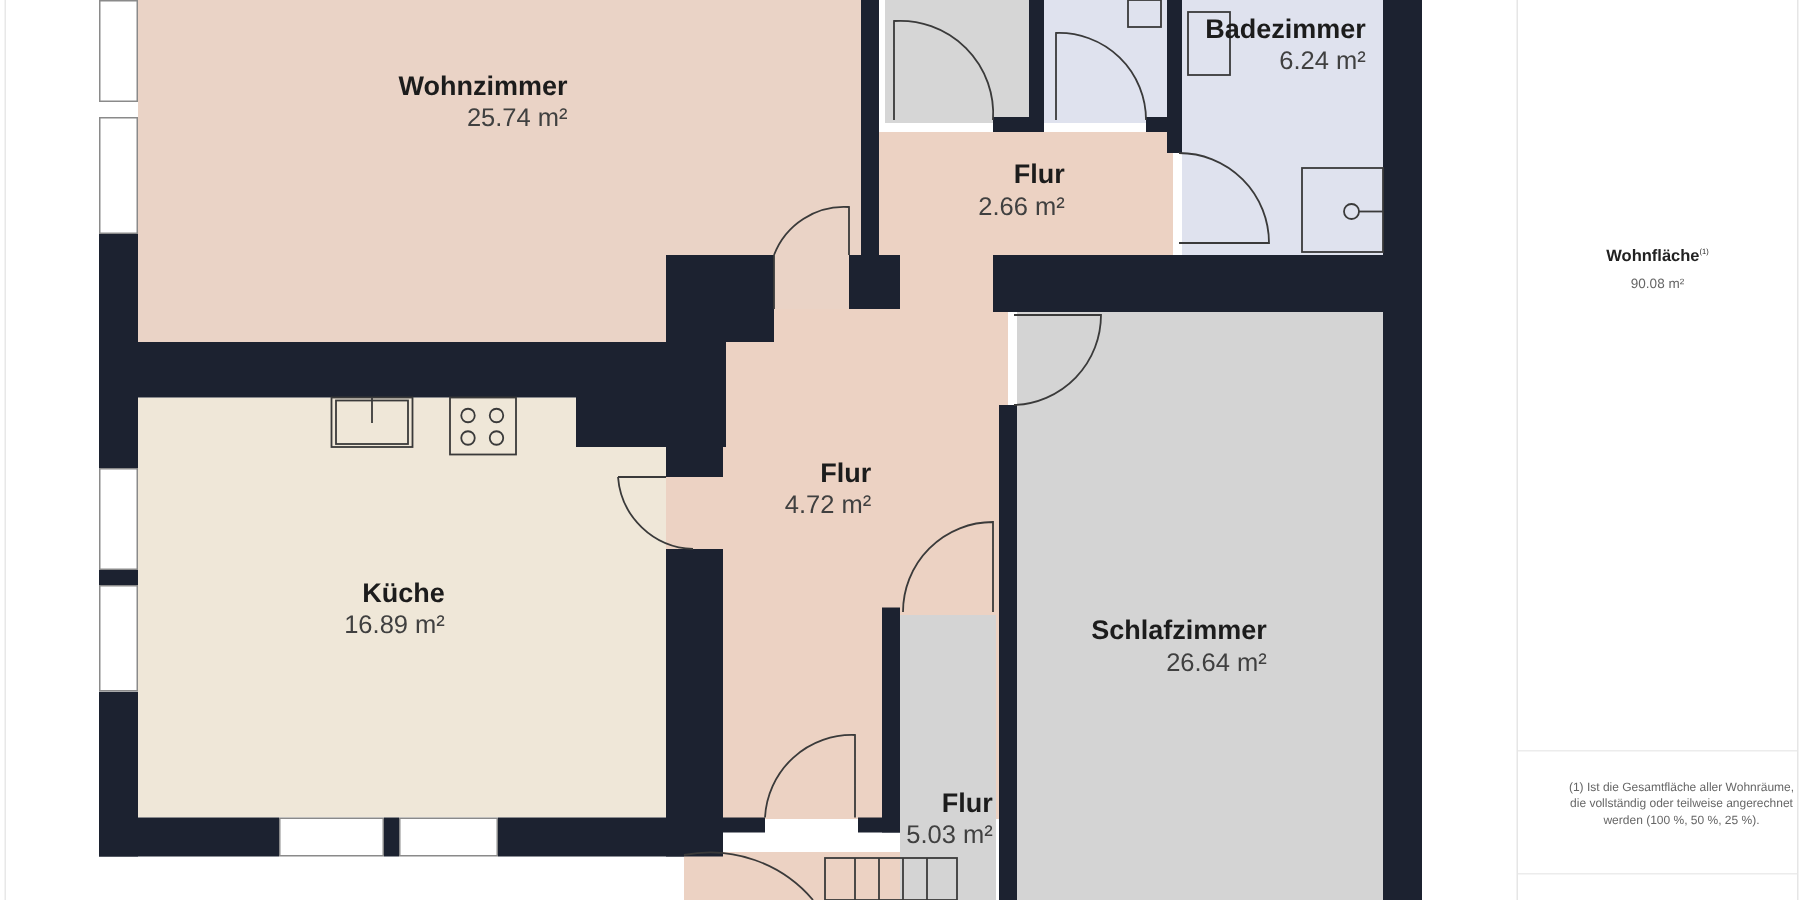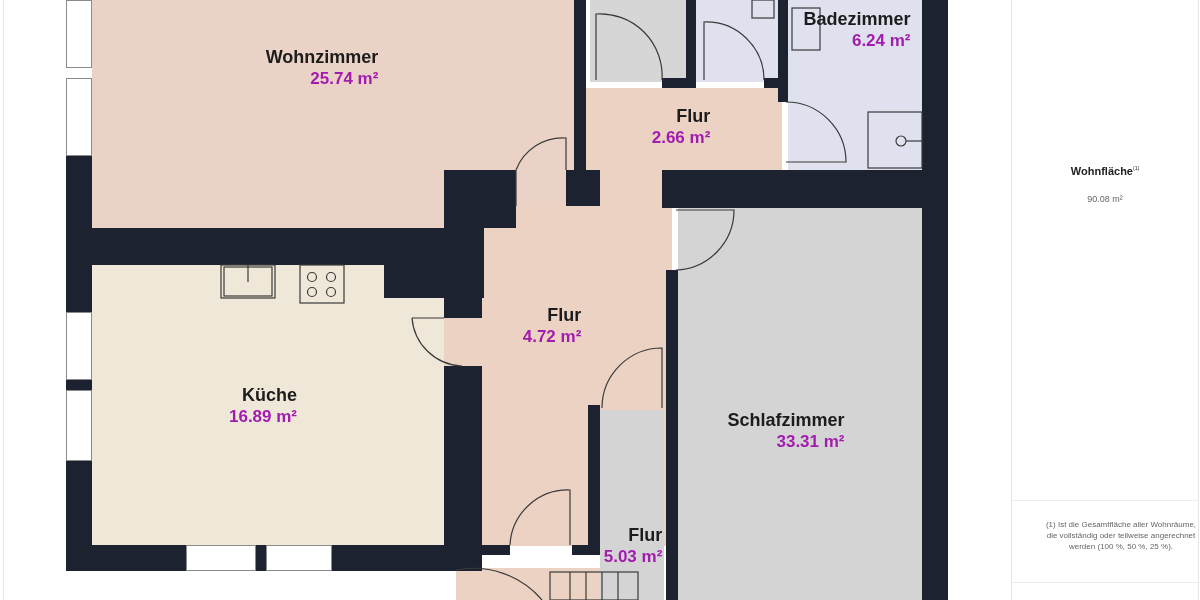--- a/index.html
+++ b/index.html
@@ -2,21 +2,21 @@
 <html><head>
 <meta charset="utf-8">
 <style>
   html,body{margin:0;padding:0;}
   body{width:1200px;height:600px;overflow:hidden;background:#ffffff;position:relative;font-family:"Liberation Sans",sans-serif;}
   .abs{position:absolute;}
   .wall{position:absolute;background:#1c2230;}
   .room{position:absolute;}
   .label{position:absolute;text-align:right;transform:translateX(-50%);white-space:nowrap;}
   .rname{font-weight:bold;font-size:18px;color:#1c1c1c;line-height:22px;}
-  .rarea{font-size:17px;color:#a21caf;line-height:22px;font-weight:bold;}
+  .rarea{font-size:17px;color:#404040;line-height:22px;}
   .win{position:absolute;background:#ffffff;border:1px solid #8a8a8a;box-sizing:border-box;}
   .panel{position:absolute;border-left:1px solid #e6e6e6;border-right:1px solid #e6e6e6;box-sizing:border-box;}
 </style>
 </head>
 <body>
 
 <div class="abs" style="left:3px;top:0;width:1px;height:600px;background:#e8e8e8;"></div>
 
 <div>
 
@@ -127,32 +127,32 @@
   <div class="label" style="left:263px;top:384px;">
     <div class="rname">Küche</div>
     <div class="rarea">16.89 m²</div>
   </div>
   <div class="label" style="left:552px;top:304px;">
     <div class="rname">Flur</div>
     <div class="rarea">4.72 m²</div>
   </div>
   <div class="label" style="left:786px;top:409px;">
     <div class="rname">Schlafzimmer</div>
-    <div class="rarea">33.31 m²</div>
+    <div class="rarea">26.64 m²</div>
   </div>
   <div class="label" style="left:633px;top:524px;">
     <div class="rname">Flur</div>
     <div class="rarea">5.03 m²</div>
   </div>
 </div>
 
 <div class="panel" style="left:1011px;top:0;width:188px;height:600px;"></div>
 <div class="abs" style="left:1012px;top:500px;width:186px;height:1px;background:#ececec;"></div>
 <div class="abs" style="left:1012px;top:582px;width:186px;height:1px;background:#ececec;"></div>
 
 <div class="abs" style="left:1012px;top:165px;width:186px;text-align:center;">
   <div style="font-size:11px;font-weight:bold;color:#222;">
     <span>Wohnfläche</span><sup style="font-size:5px;font-weight:normal;">(1)</sup>
   </div>
-  <div style="font-size:9px;color:#666;margin-top:17px;">90.08 m²</div>
+  <div style="font-size:9px;color:#666;margin-top:7px;">90.08 m²</div>
 </div>
 
 <div class="abs" style="left:1028px;top:519px;width:154px;text-align:center;font-size:8px;line-height:11px;color:#666;margin-left:16px;">(1) Ist die Gesamtfläche aller Wohnräume, die vollständig oder teilweise angerechnet werden (100 %, 50 %, 25 %).</div>
 
 </body></html>

